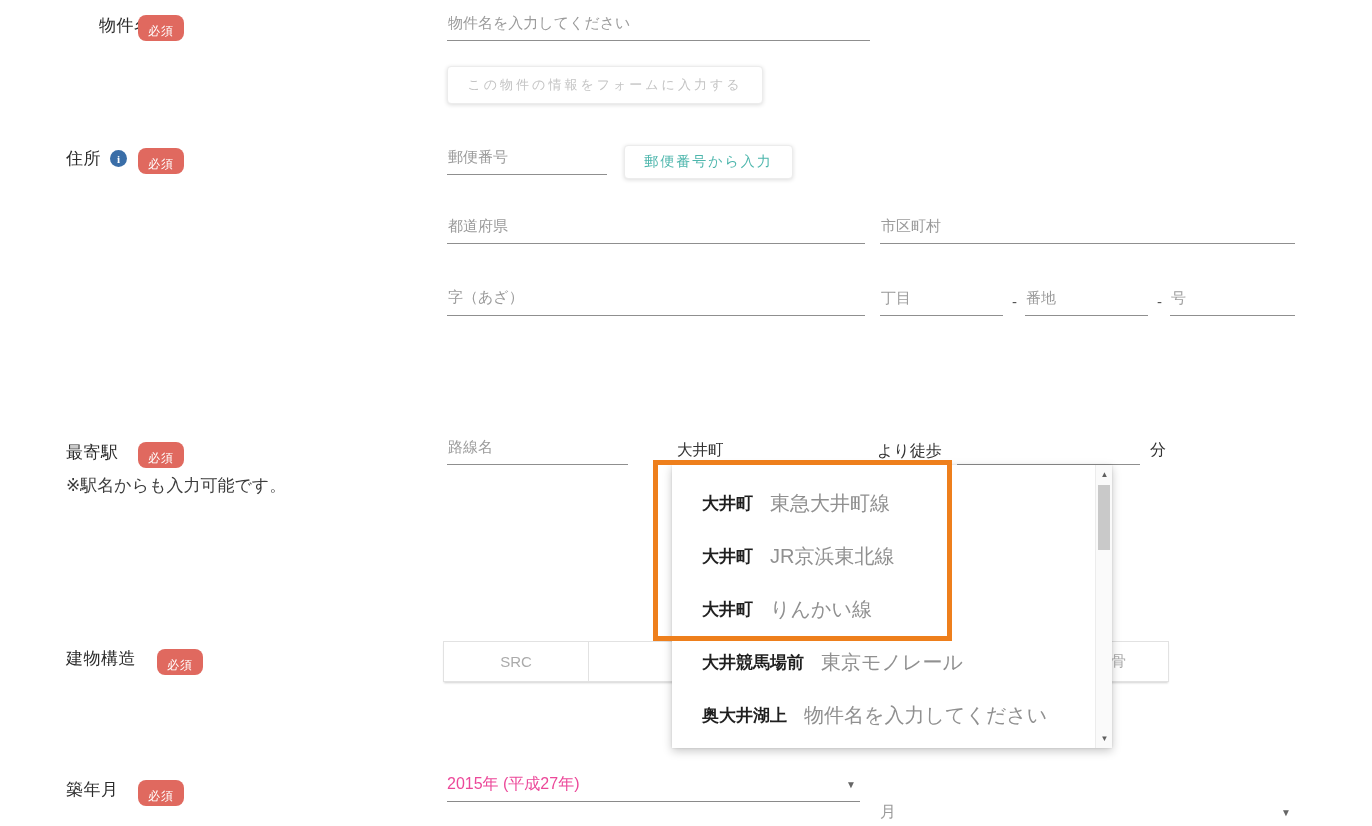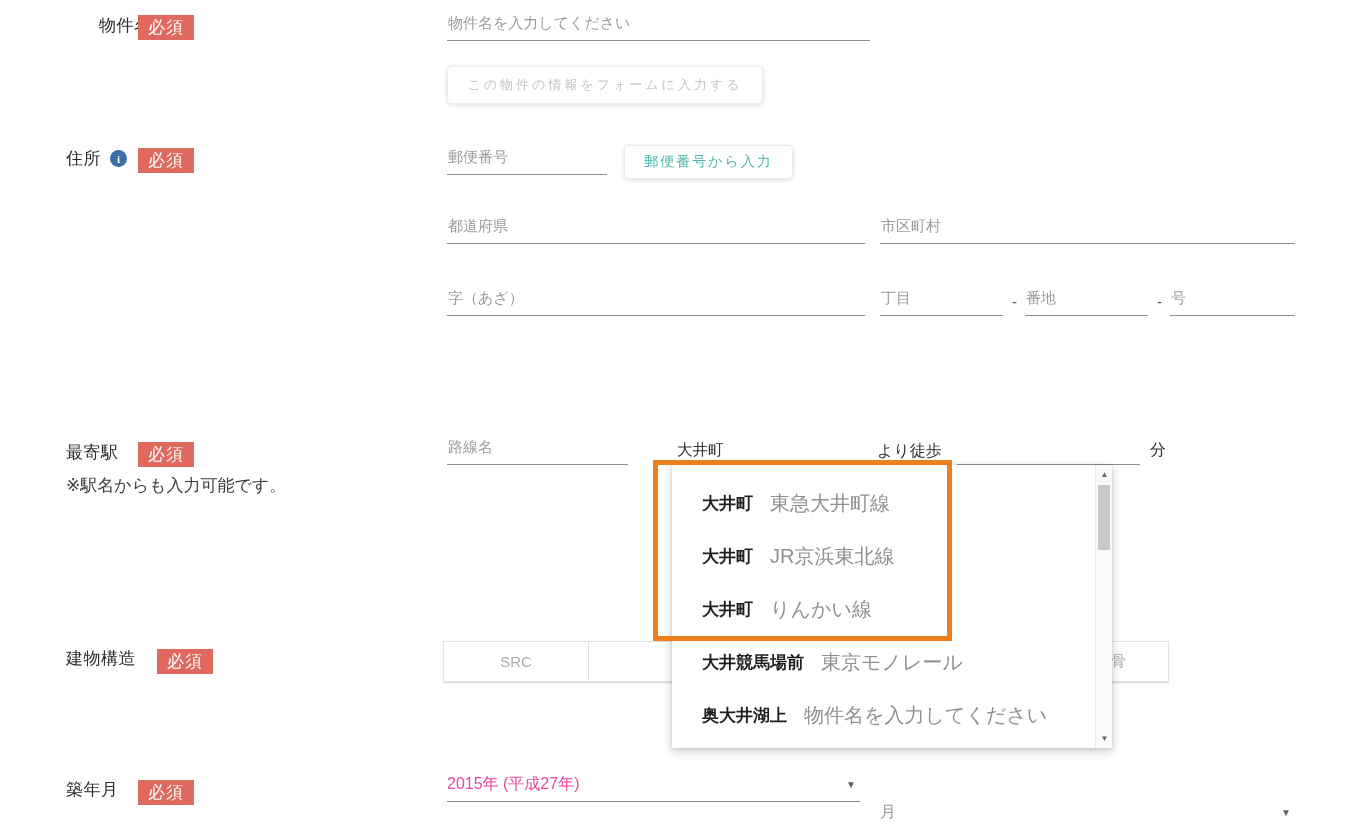--- a/index.html
+++ b/index.html
@@ -6,22 +6,22 @@
   html,body { background:#ffffff; }
   body {
     font-family:"Liberation Sans","DejaVu Sans",sans-serif;
     width:1372px; height:826px; position:relative; overflow:hidden;
     color:#2b2b2b;
   }
   .abs { position:absolute; }
   .flabel { font-size:17px; color:#2b2b2b; letter-spacing:.5px; }
   .badge {
     display:inline-block; background:#e0695f; color:#fff;
-    font-size:17px; letter-spacing:1px; border-radius:0;
-    padding:4px 10px 4px; line-height:1;
+    font-size:12px; letter-spacing:1px; border-radius:8px;
+    padding:10px 10px 4px; line-height:1;
   }
   .info-icon {
     display:inline-flex; align-items:center; justify-content:center;
     width:17px; height:17px; border-radius:50%;
     background:#3a6ea8; color:#fff; font-size:11px; font-weight:bold;
     font-family:"Liberation Serif","DejaVu Serif",serif;
   }
   .uinput {
     border:none; border-bottom:1px solid #8f8f8f; background:transparent;
     font-family:inherit; font-size:15px; color:#8b5cf6; outline:none;
@@ -108,21 +108,21 @@
 <div class="abs flabel" style="left:66px; top:147px;">住所</div>
 <span class="abs info-icon" style="left:110px; top:150px;">i</span>
 <span class="abs badge" style="left:138px; top:148px;">必須</span>
 
 <input class="abs uinput" style="left: 447px; top: 148px; width: 160px;" placeholder="郵便番号">
 <button class="abs ghost-btn postal-btn" style="left:624px; top:145px; width:169px; height:34px;">郵便番号から入力</button>
 
 <input class="abs uinput" style="left: 447px; top: 217px; width: 418px;" placeholder="都道府県">
 <input class="abs uinput" style="left: 880px; top: 217px; width: 415px;" placeholder="市区町村">
 
-<input class="abs uinput" style="left: 447px; top: 289px; width: 418px;" placeholder="字（あざ）">
+<input class="abs uinput" style="left: 447px; top: 289px; width: 418px; font-family: Liberation Serif, serif;" placeholder="字（あざ）">
 <input class="abs uinput" style="left: 880px; top: 289px; width: 123px;" placeholder="丁目">
 <span class="abs dash" style="left:1012px; top:293px;">-</span>
 <input class="abs uinput" style="left: 1025px; top: 289px; width: 123px;" placeholder="番地">
 <span class="abs dash" style="left:1157px; top:293px;">-</span>
 <input class="abs uinput" style="left: 1170px; top: 289px; width: 125px;" placeholder="号">
 
 <div class="abs flabel" style="left:66px; top:441px;">最寄駅</div>
 <span class="abs badge" style="left:138px; top:442px;">必須</span>
 <div class="abs note" style="left:66px; top:474px;">※駅名からも入力可能です。</div>
 

